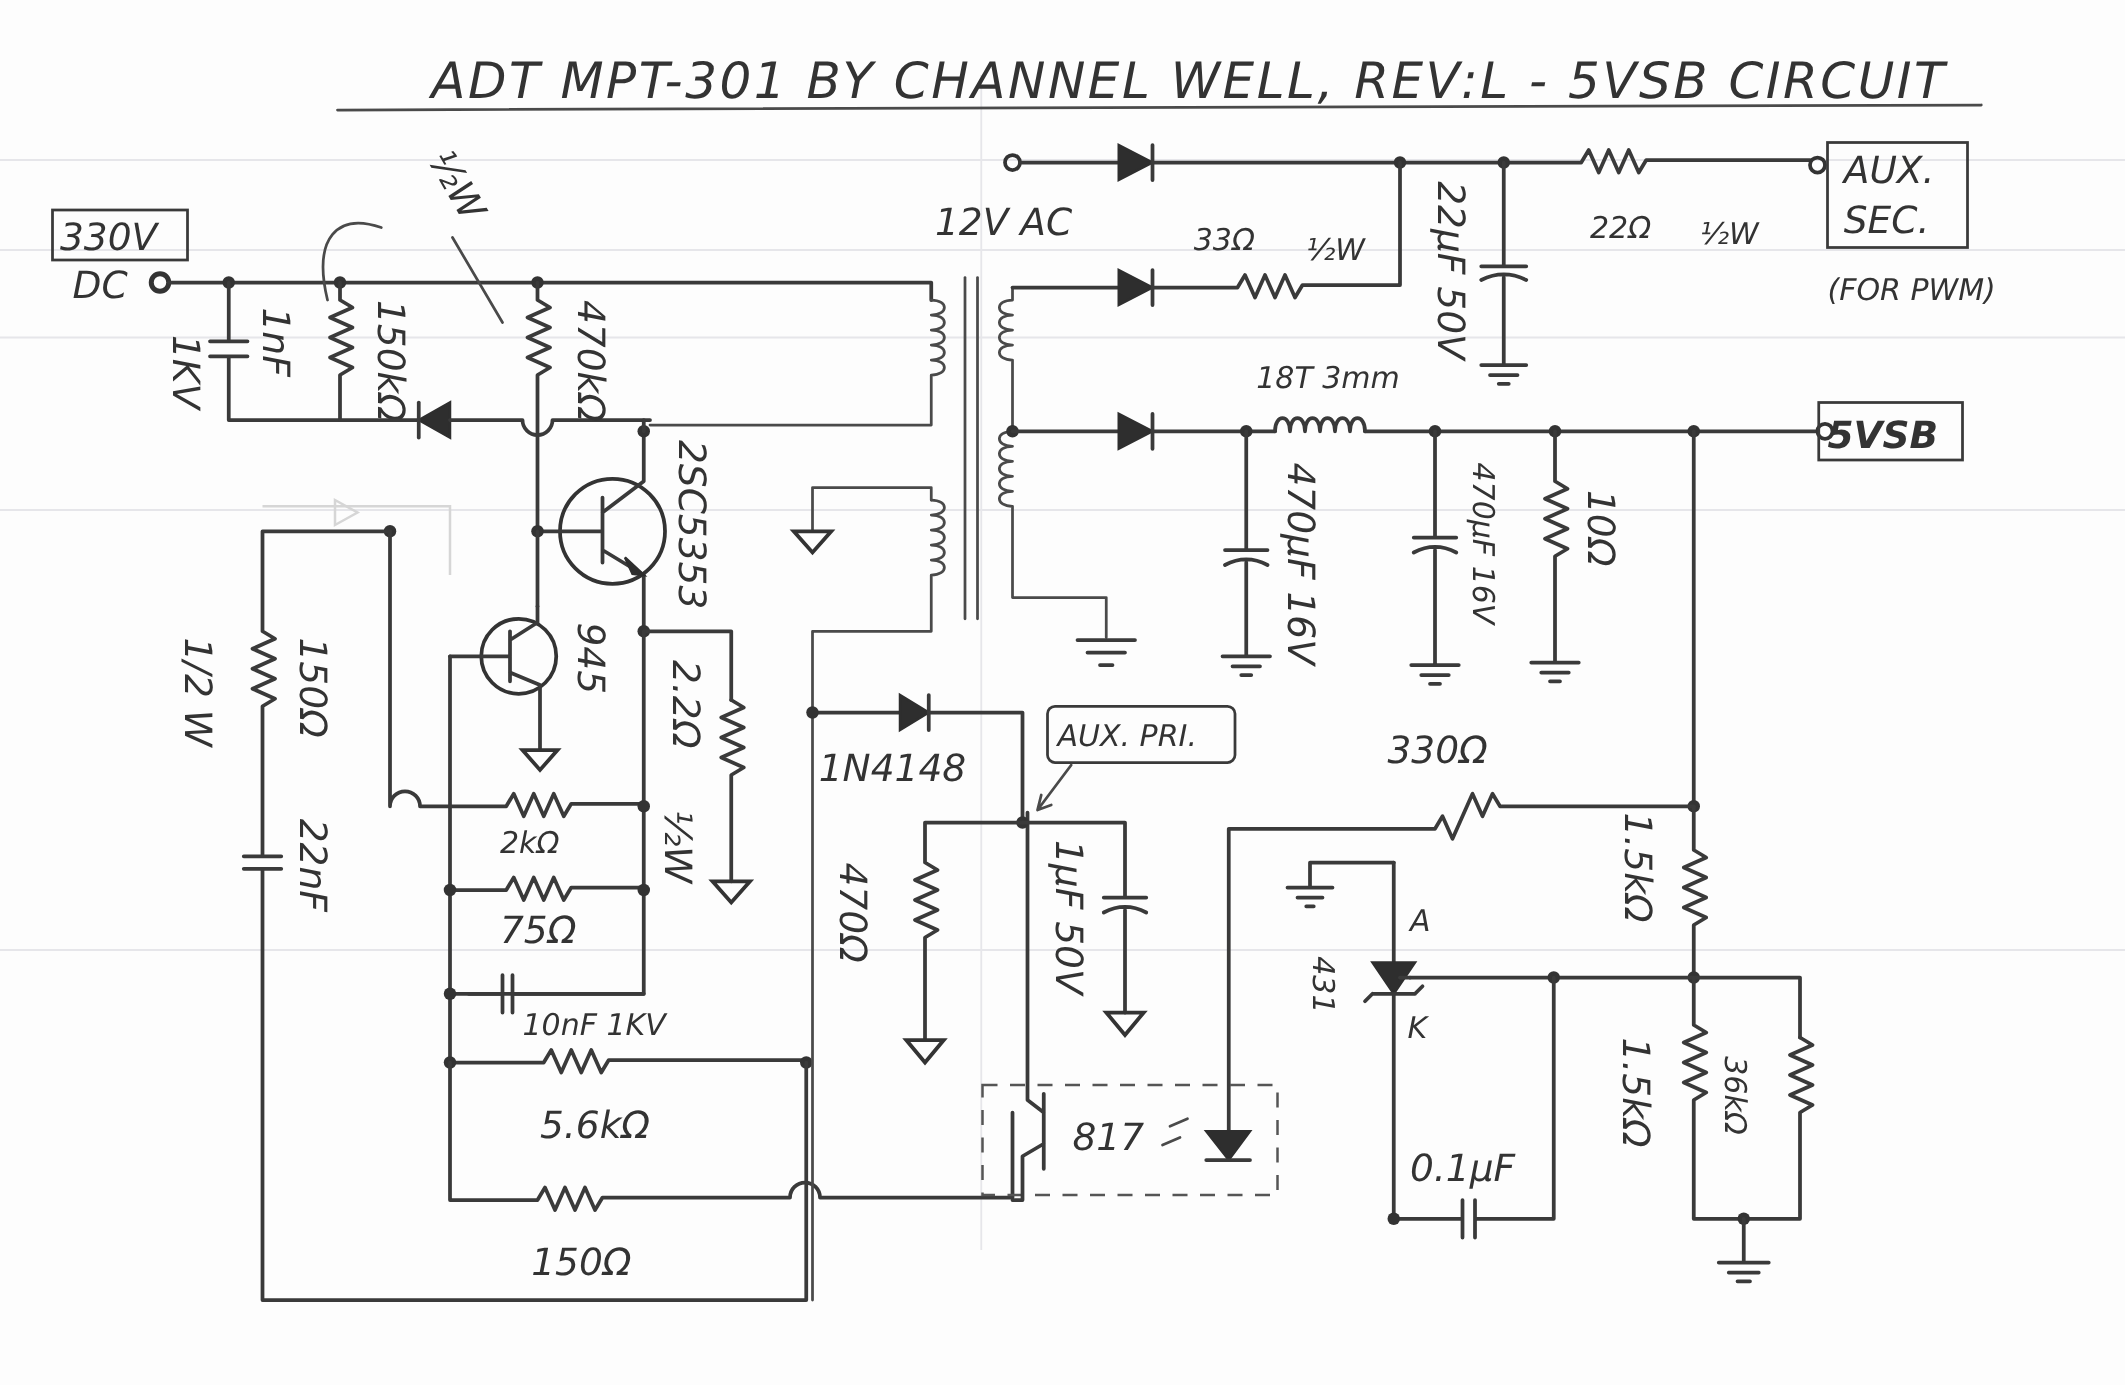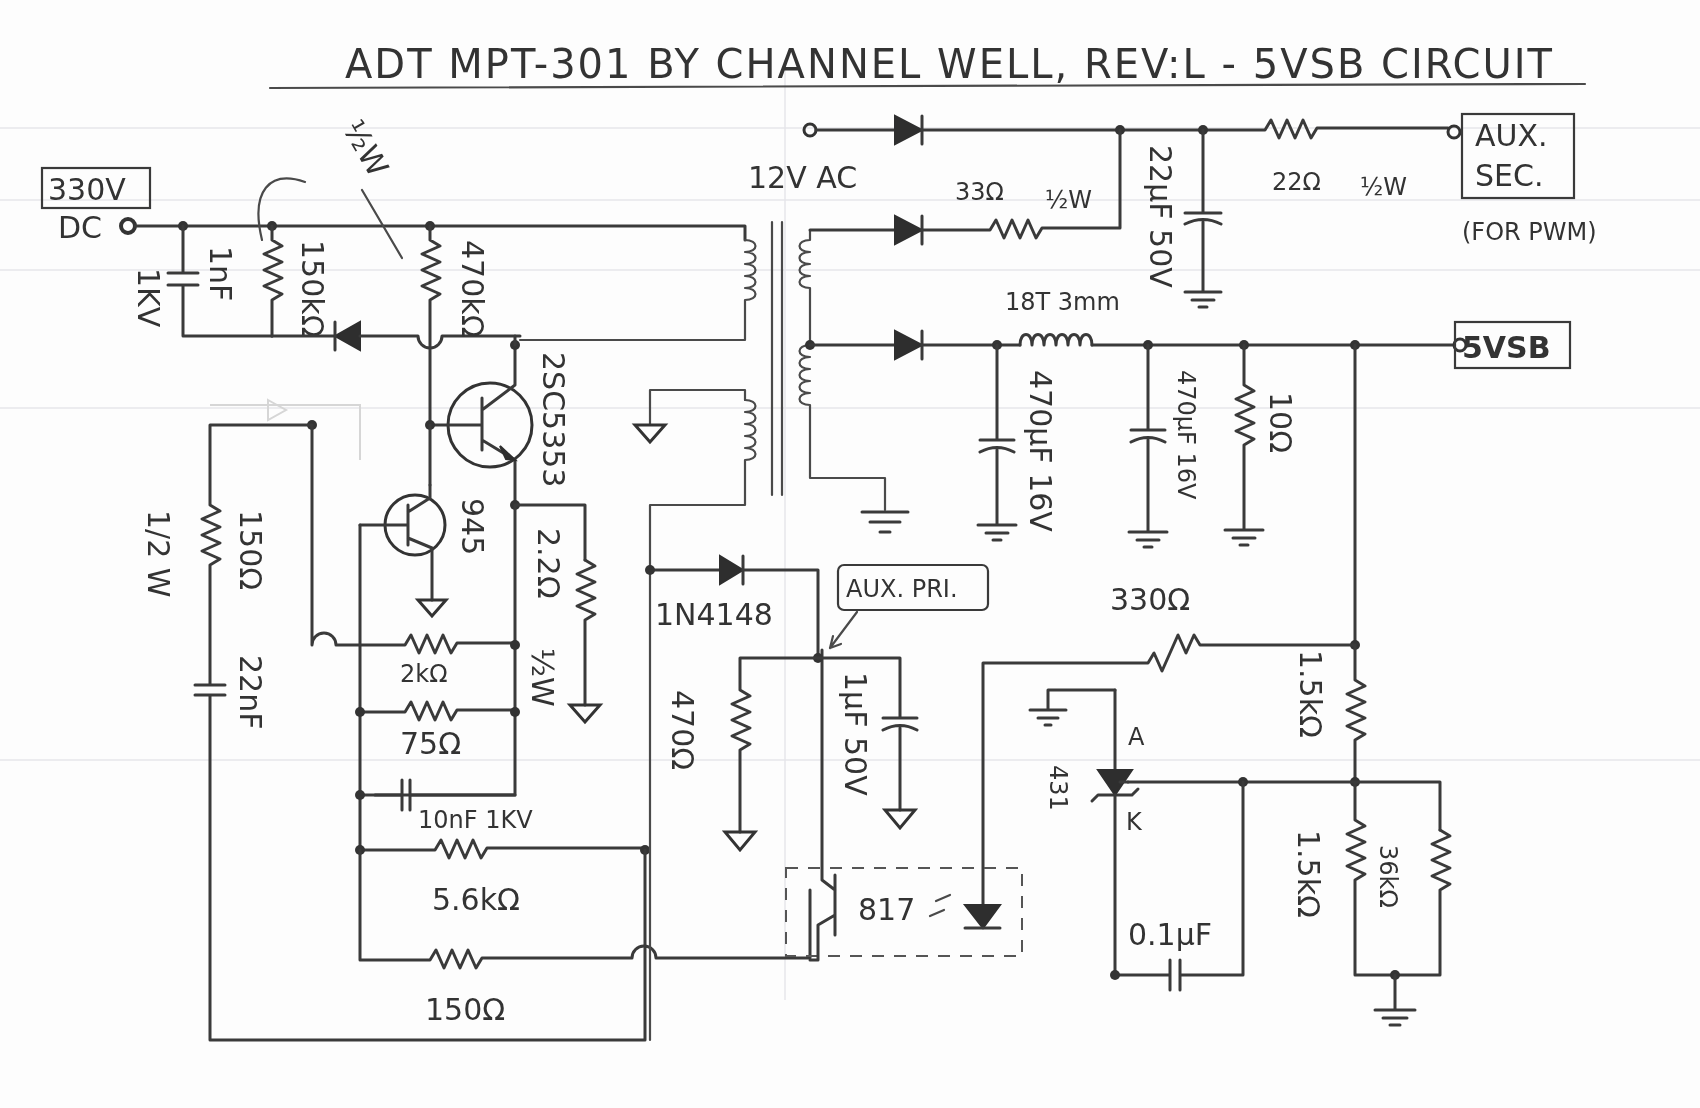--- a/index.html
+++ b/index.html
@@ -1,17 +1,17 @@
 <!DOCTYPE html>
 <html><head>
   <meta charset="utf-8">
   <style>
     html, body { margin:0; padding:0; background:#fdfdfd; }
     body { width:1700px; height:1108px; overflow:hidden; font-family:"DejaVu Sans", sans-serif; }
-    #sheet { position:absolute; left:0; top:0; width:1560px; height:1108px; }
+    #sheet { position:absolute; left:0; top:0; width:1560px; height:1108px;font-style:italic; }
     svg text { font-family:"DejaVu Sans", sans-serif; fill:#333; }
     .w { stroke:#3a3a3a; stroke-width:3; fill:none; stroke-linecap:round; stroke-linejoin:round; }
     .wt { stroke:#4a4a4a; stroke-width:2.2; fill:none; stroke-linecap:round; stroke-linejoin:round; }
     .rule { stroke:#e6e6ea; stroke-width:1.5; }
     .ghost { stroke:#d6d6d6; stroke-width:2; fill:none; }
     .dot { fill:#333; }
     .diode { fill:#2e2e2e; stroke:#2e2e2e; stroke-width:2; }
     .lbl { font-size:30px; }
     .lbls { font-size:24px; }
     .box { stroke:#3a3a3a; stroke-width:2.2; fill:none; }

